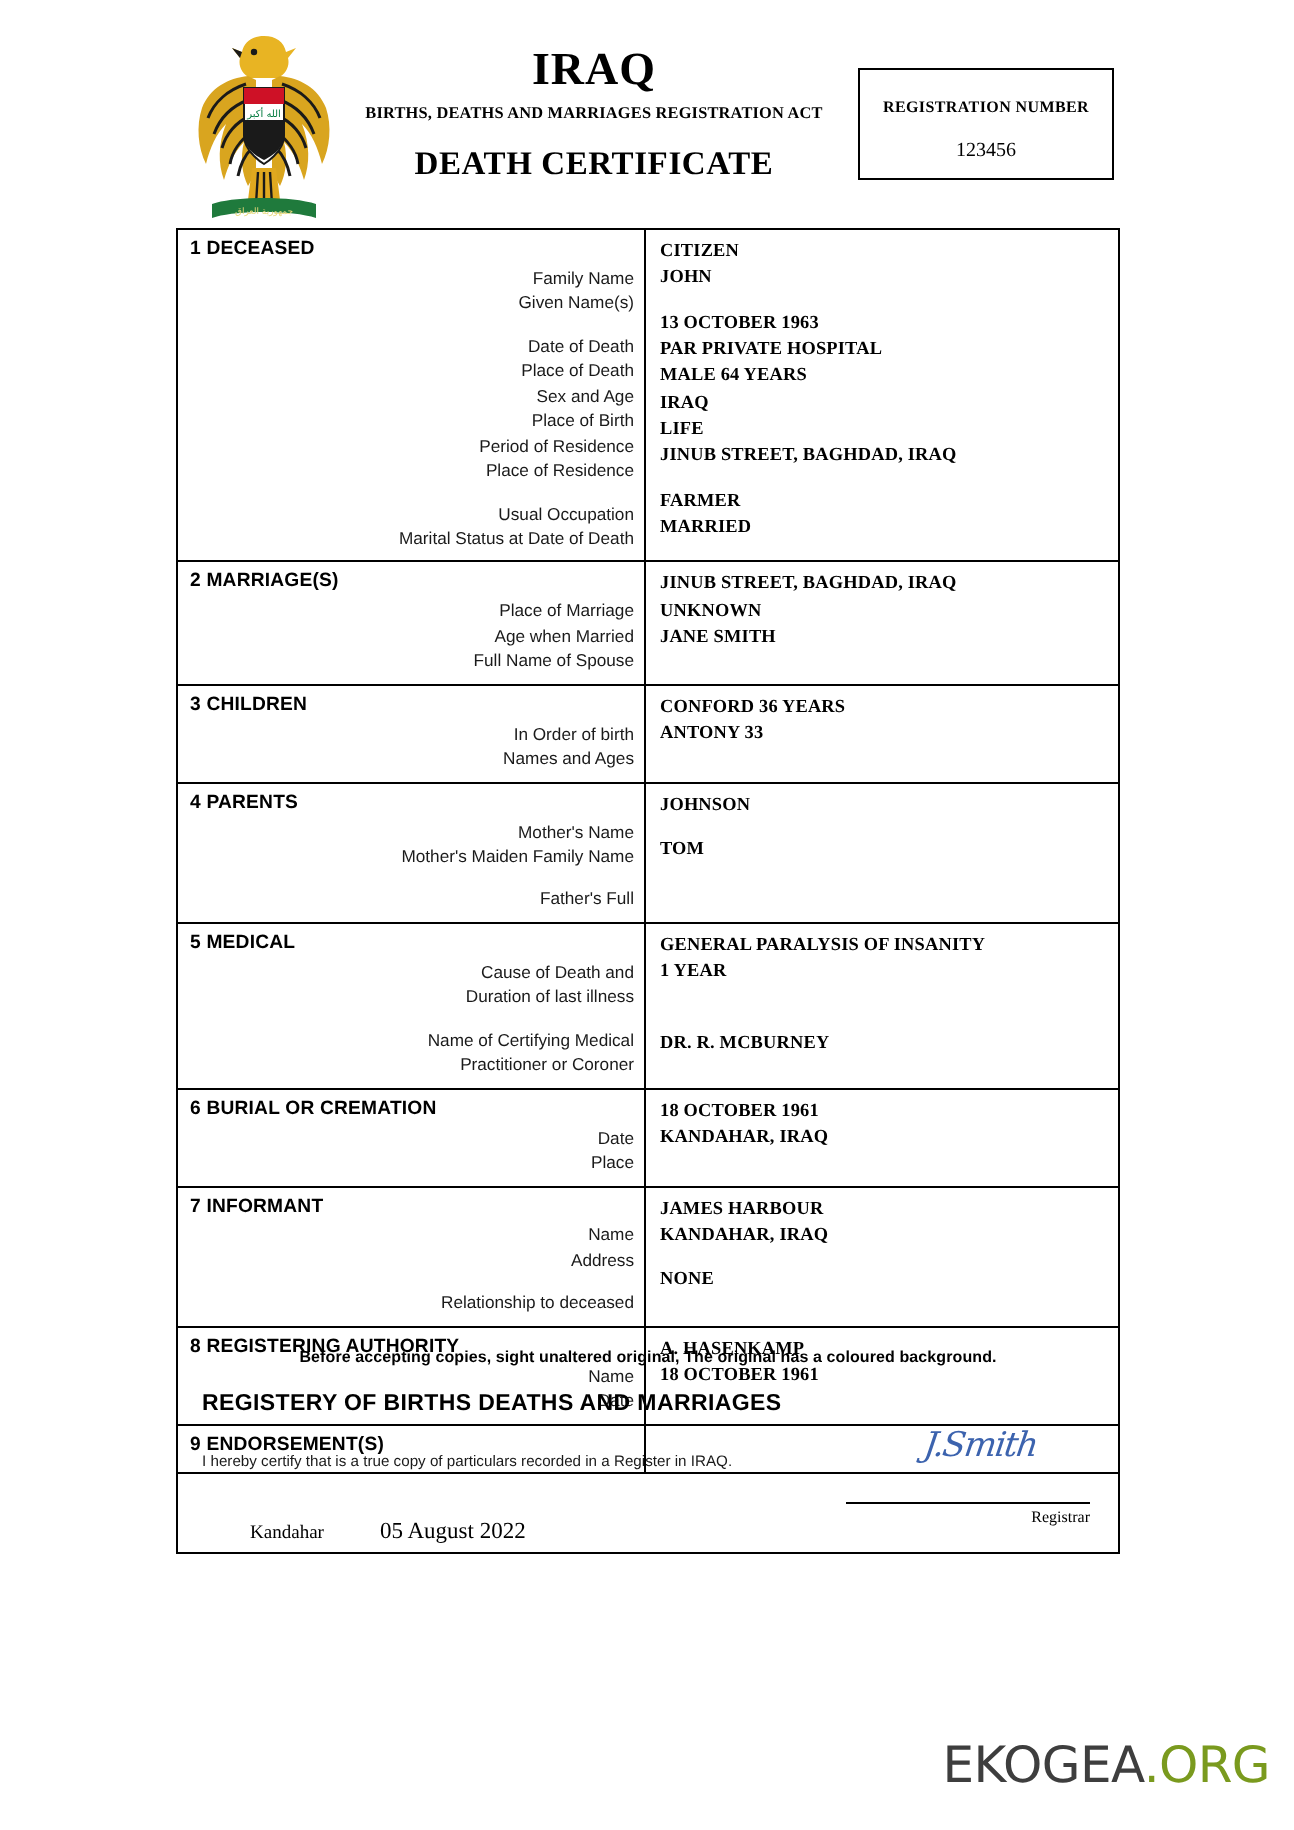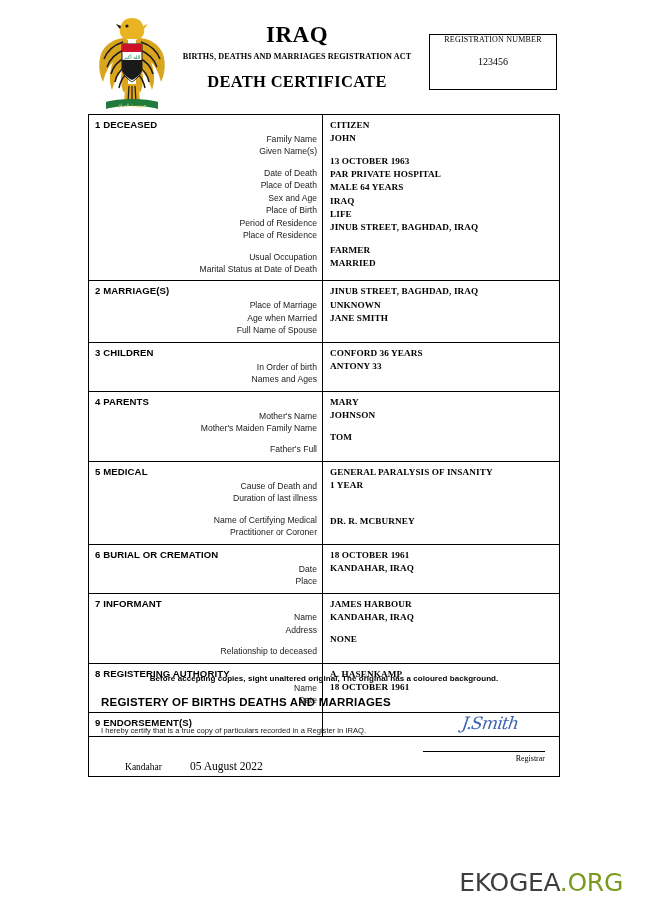--- a/index.html
+++ b/index.html
@@ -68,21 +68,22 @@
   .reg-box {
     position: absolute;
     left: 341px; top: 26px;
     width: 128px; height: 56px;
     border: 1.2px solid #000;
     text-align: center;
     font-family: "Liberation Serif", serif;
   }
   .reg-label {
     font-size: 8px;
-    font-weight: normal;
+    font-weight: bold;
+    margin-top: 14px;
     letter-spacing: 0.2px;
   }
   .reg-value {
     font-size: 10px;
     margin-top: 12px;
   }
 
   
   .cert-table {
     position: absolute;
@@ -221,21 +222,21 @@
   }
   .pd-date {
     display: inline-block;
     font-size: 11.5px;
     text-align: right;
   }
 
   
   .logo {
     position: absolute;
-    right: 24px; bottom: 18px;
+    right: 12px; bottom: 18px;
     font-size: 25px;
     letter-spacing: -0.3px;
     font-family: "DejaVu Sans", sans-serif;
   }
   .logo .mark { color: #3e3e3e; }
   .logo .tld { color: #7a9a1e; }
 </style>
 </head>
 <body>
 
@@ -370,21 +371,20 @@
           <div class="section-heading">4 PARENTS</div>
           <div class="labels">
             <span class="lbl">Mother's Name</span>
             <span class="lbl">Mother's Maiden Family Name</span>
             <span class="gap"></span>
             <span class="lbl">Father's Full</span>
           </div>
         </div>
         <div class="section-right">
           <div class="values">
-            <span class="val">MARY</span>
             <span class="val">JOHNSON</span>
             <span class="gap"></span>
             <span class="val">TOM</span>
           </div>
         </div>
       </div>
       <div class="section">
         <div class="section-left">
           <div class="section-heading">5 MEDICAL</div>
           <div class="labels">

